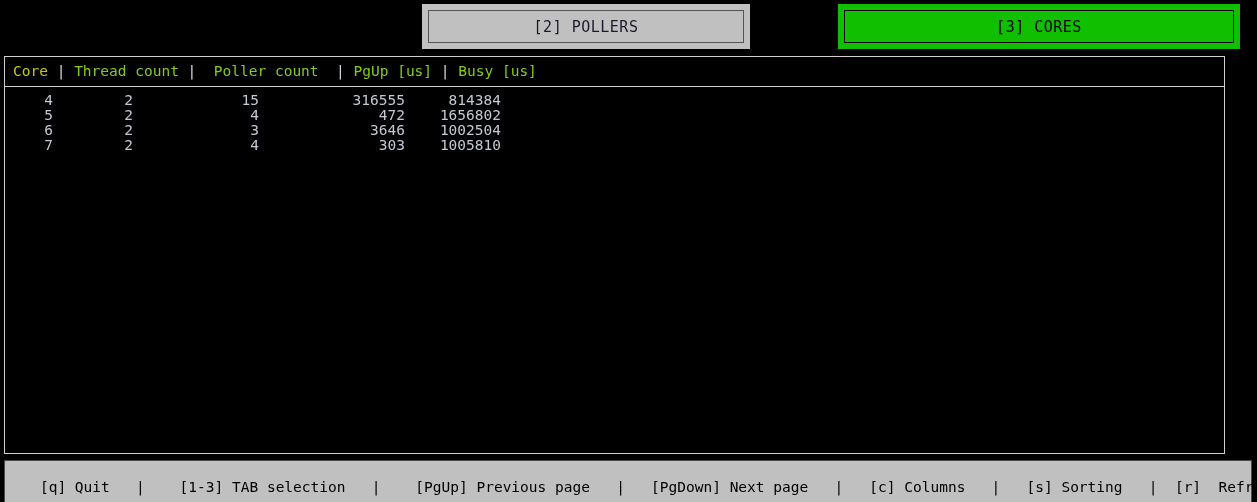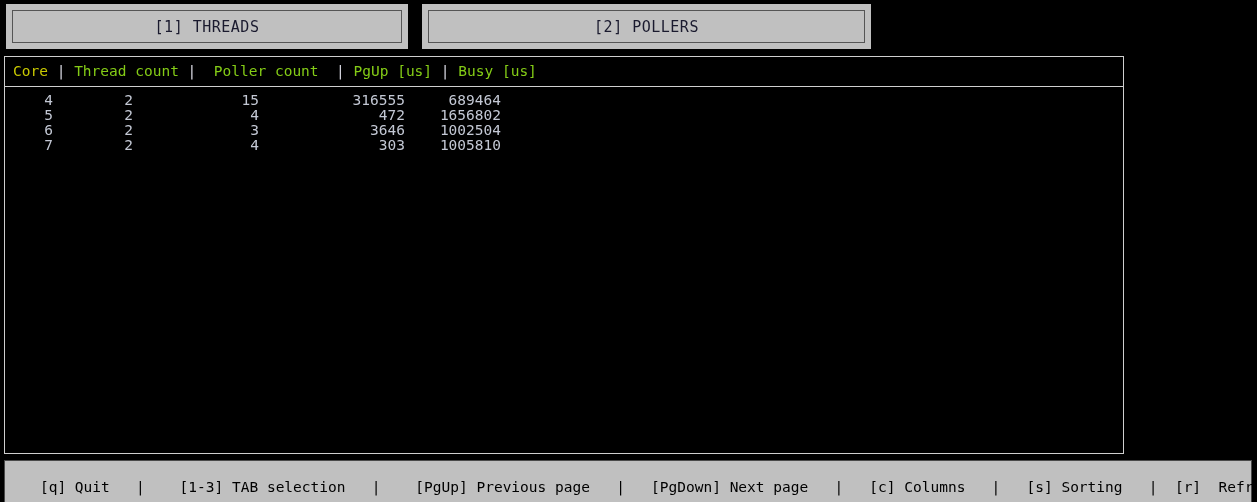--- a/index.html
+++ b/index.html
@@ -57,29 +57,29 @@
     background: #0fbf00;
   }
   .tab.active .tab-inner {
     border: 1px solid #000000;
   }
   .tab.active .tab-label {
     color: #000000;
   }
 
   #tab-0 { left: 6px;   width: 402px; }
-  #tab-1 { left: 422px; width: 449px; }
+  #tab-1 { left: 422px; width: 328px; }
   #tab-2 { left: 838px; width: 402px; }
 
   
   .panel {
     position: absolute;
     left: 4px;
     top: 56px;
-    width: 1120px;
+    width: 1221px;
     height: 398px;
     box-sizing: border-box;
     border: 1px solid #cfcfcf;
     background: #000000;
     overflow: hidden;
   }
   .panel-header {
     position: relative;
     height: 28px;
     padding-left: 8px;
@@ -144,53 +144,53 @@
   .foot-item { display: inline-block; }
   .foot-sep  { display: inline-block; color: #000000; }
 </style>
 </head>
 <body>
 
 <div id="app">
 
   <div class="tabbar">
 
-    <div class="tab" id="tab-0">
-      <div class="tab-inner">
-        <span class="tab-label">[1] THREADS</span>
-      </div>
-    </div>
 
     <div class="tab" id="tab-1">
       <div class="tab-inner">
         <span class="tab-label">[2] POLLERS</span>
       </div>
     </div>
 
+    <div class="tab active" id="tab-2">
+      <div class="tab-inner">
+        <span class="tab-label">[3] CORES</span>
+      </div>
+    </div>
 
   </div>
 
   <div class="panel">
 
     <div class="panel-header">
       <span class="hdr-sorted">Core</span>
       <span class="hdr-sep"> | </span>
       <span class="hdr-plain">Thread count</span>
       <span class="hdr-sep"> |  </span>
       <span class="hdr-plain">Poller count</span>
       <span class="hdr-sep">  | </span>
       <span class="hdr-plain">PgUp [us]</span>
       <span class="hdr-sep"> | </span>
       <span class="hdr-plain">Busy [us]</span>
     </div>
 
     <div class="header-rule"></div>
 
     <div class="rows" id="table-rows">
-        <div class="row"><span class="cell c-core">4</span><span class="cell c-thread">2</span><span class="cell c-poller">15</span><span class="cell c-idle">316555</span><span class="cell c-busy">689464</span></div>
+        <div class="row"><span class="cell c-core">4</span><span class="cell c-thread">2</span><span class="cell c-poller">15</span><span class="cell c-idle">316555</span><span class="cell c-busy">814384</span></div>
         <div class="row"><span class="cell c-core">5</span><span class="cell c-thread">2</span><span class="cell c-poller">4</span><span class="cell c-idle">472</span><span class="cell c-busy">1656802</span></div>
         <div class="row"><span class="cell c-core">6</span><span class="cell c-thread">2</span><span class="cell c-poller">3</span><span class="cell c-idle">3646</span><span class="cell c-busy">1002504</span></div>
         <div class="row"><span class="cell c-core">7</span><span class="cell c-thread">2</span><span class="cell c-poller">4</span><span class="cell c-idle">303</span><span class="cell c-busy">1005810</span></div>
       </div>
 
   </div>
 
   <div class="footer" id="footer"><span class="foot-item">    </span><span class="foot-item">[q] Quit</span><span class="foot-sep">   |</span><span class="foot-item">    </span><span class="foot-item">[1-3] TAB selection</span><span class="foot-sep">   |</span><span class="foot-item">    </span><span class="foot-item">[PgUp] Previous page</span><span class="foot-sep">   |</span><span class="foot-item">   </span><span class="foot-item">[PgDown] Next page</span><span class="foot-sep">   |</span><span class="foot-item">   </span><span class="foot-item">[c] Columns</span><span class="foot-sep">   |</span><span class="foot-item">   </span><span class="foot-item">[s] Sorting</span><span class="foot-sep">   |</span><span class="foot-item">  </span><span class="foot-item">[r]  Refresh rate</span></div>
 
 </div>

